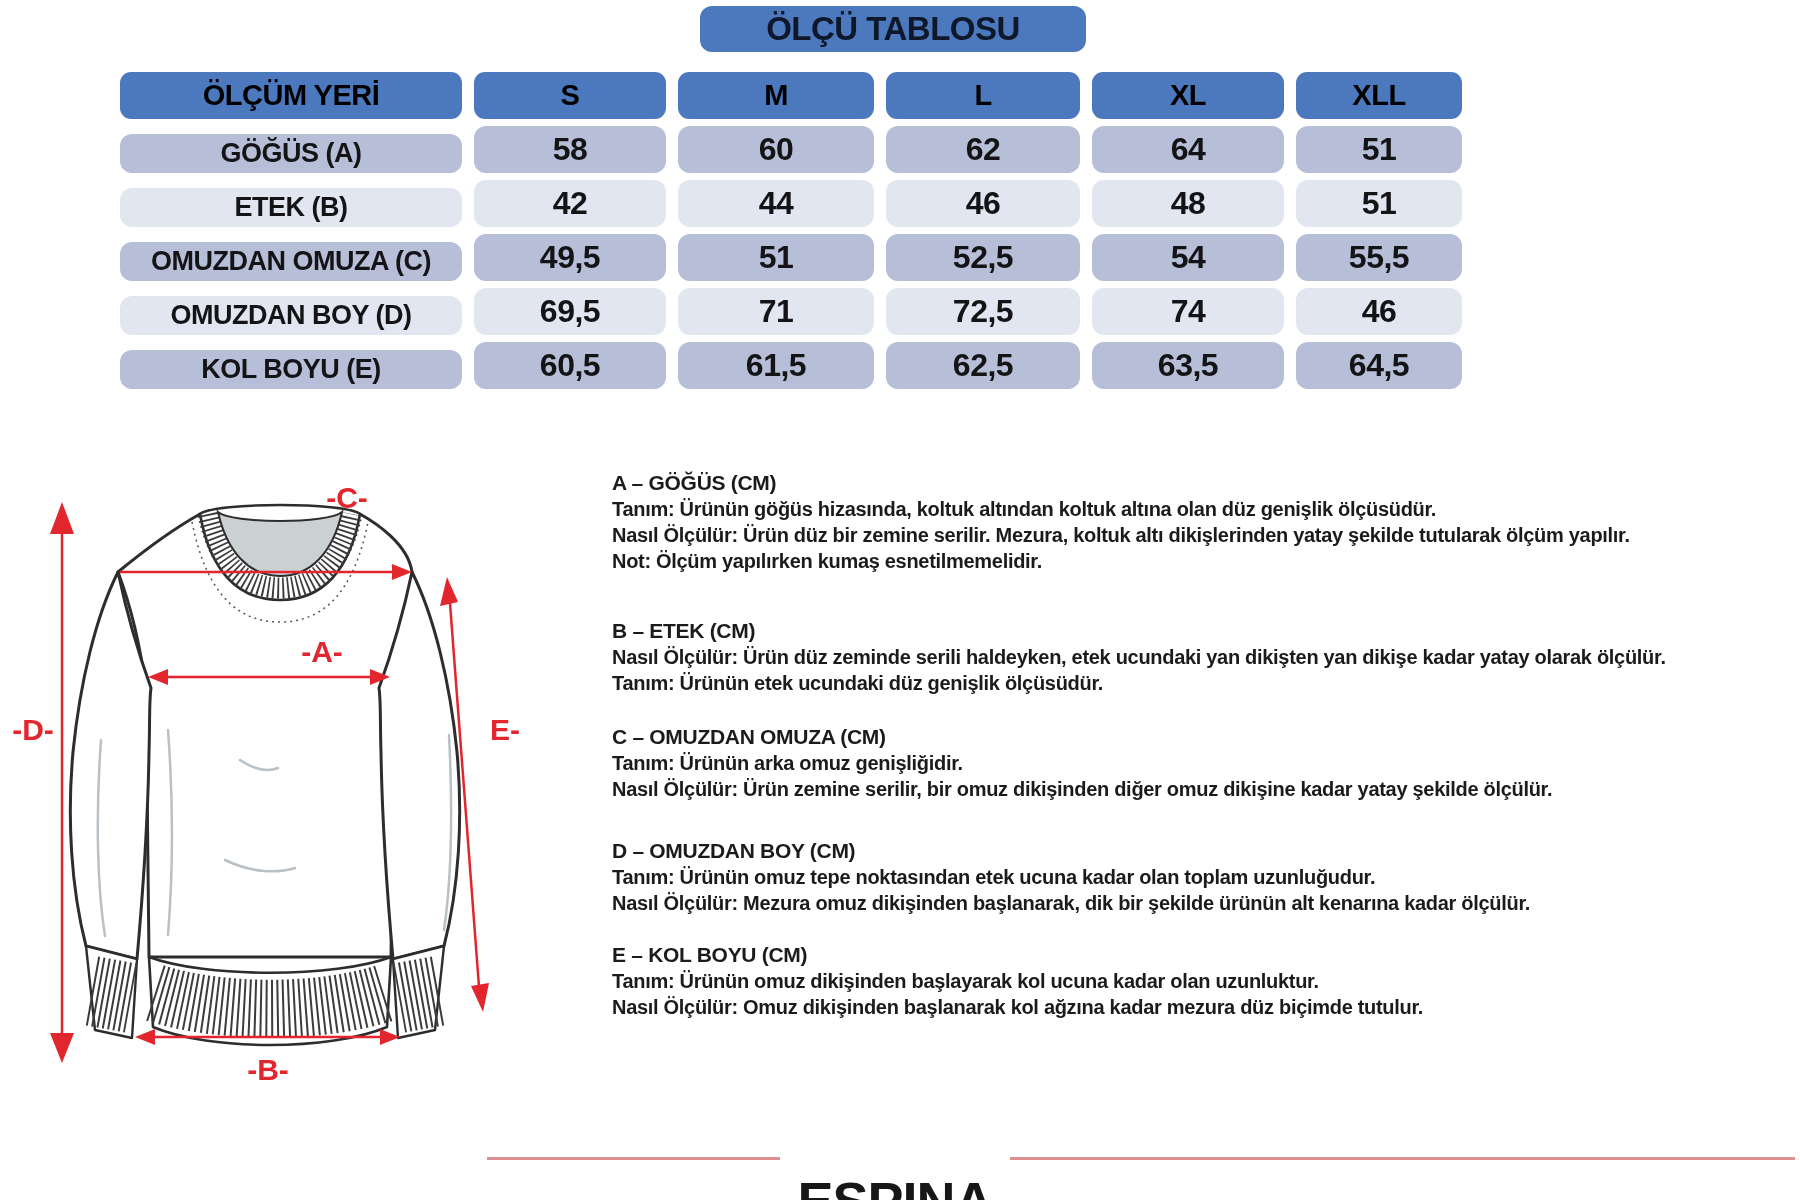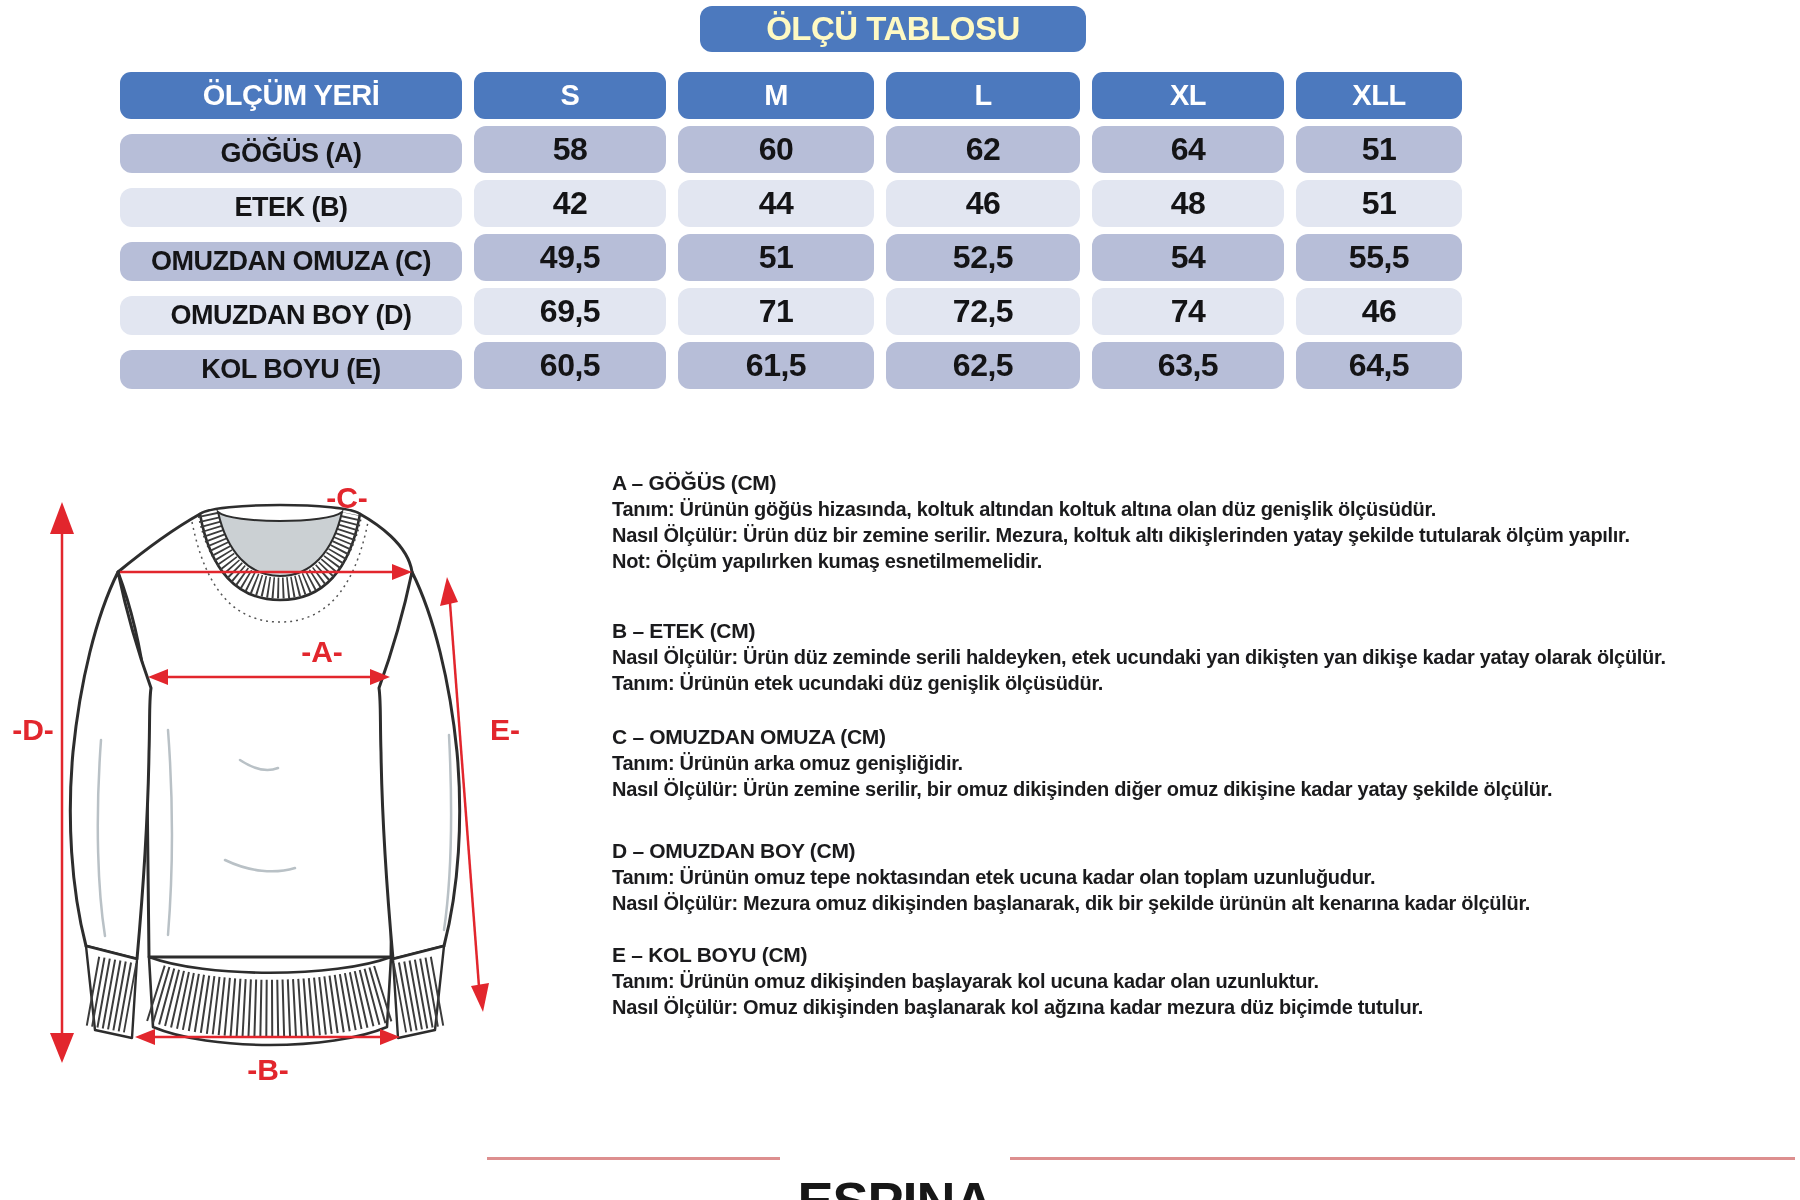--- a/index.html
+++ b/index.html
@@ -5,34 +5,34 @@
   html,body{margin:0;padding:0;}
   body{
     width:1800px;height:1200px;position:relative;background:#ffffff;
     font-family:"Liberation Sans", sans-serif;font-weight:700;color:#1b1b1d;
     overflow:hidden;
   }
   
   .title-badge{
     position:absolute;left:700px;top:6px;width:386px;height:46px;
     background:#4c79be;border-radius:12px;display:flex;align-items:center;justify-content:center;
-    font-size:33px;color:#fef9c3;letter-spacing:-0.5px;
+    font-size:33px;color:#0f172a;letter-spacing:-0.5px;
   }
   
   .size-table{
     position:absolute;left:120px;top:72px;
     display:grid;
     grid-template-columns:342px 192px 196px 194px 192px 166px;
     grid-auto-rows:47px;column-gap:12px;row-gap:7px;
   }
   .cell{
     border-radius:12px;display:flex;align-items:center;justify-content:center;
     letter-spacing:-0.5px;
   }
-  .cell.hd{background:#4c79be;color:#ffffff;font-size:29px;border-radius:11px;}
+  .cell.hd{background:#4c79be;color:#000000;font-size:29px;border-radius:11px;}
   .cell.dark{background:#b7bed8;}
   .cell.light{background:#e2e6f1;}
   .cell.lbl{font-size:27px;color:#141416;margin-top:8px;}
   .cell.val{font-size:32px;color:#141416;}
   
   .diagram-svg{position:absolute;left:0;top:430px;width:560px;height:660px;}
   .outline{fill:#ffffff;stroke:#2d2d2d;stroke-width:3;stroke-linejoin:round;}
   .rib{fill:none;stroke:#3c3c3c;}
   .fold{fill:none;stroke:#b9c1c6;stroke-width:2.5;stroke-linecap:round;}
   .redline{stroke:#e2262d;stroke-width:2.5;fill:none;}

